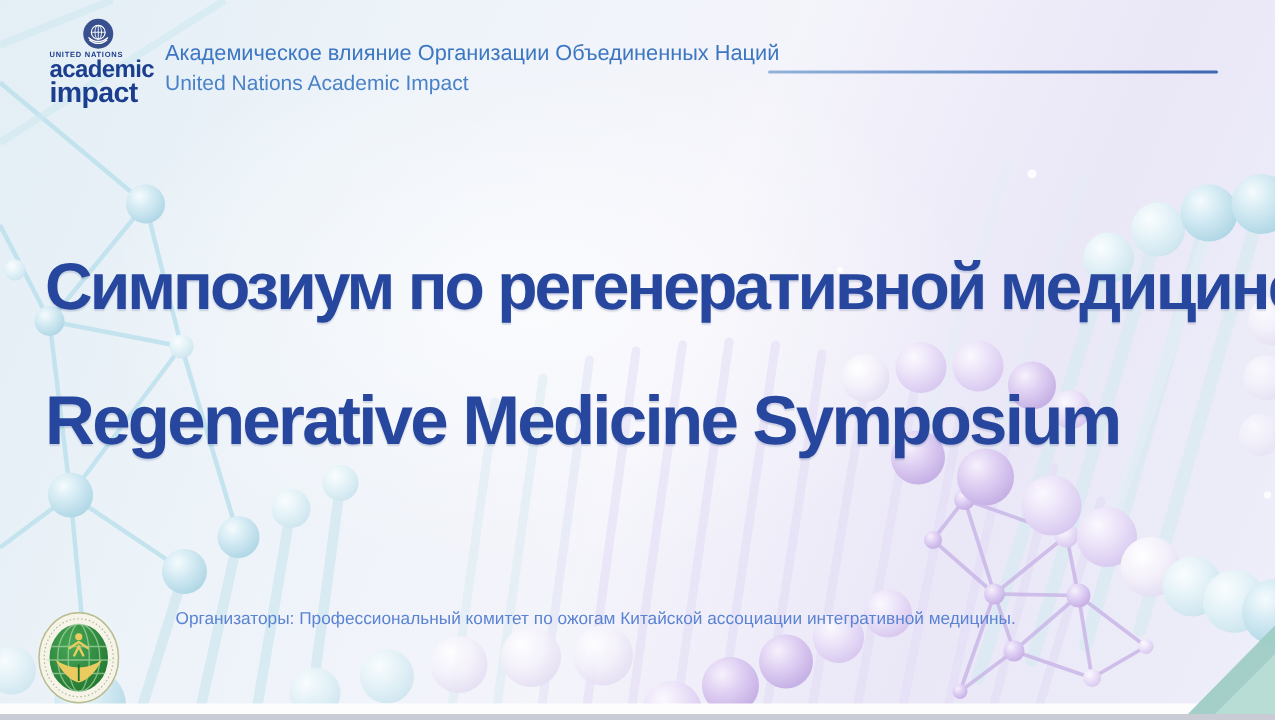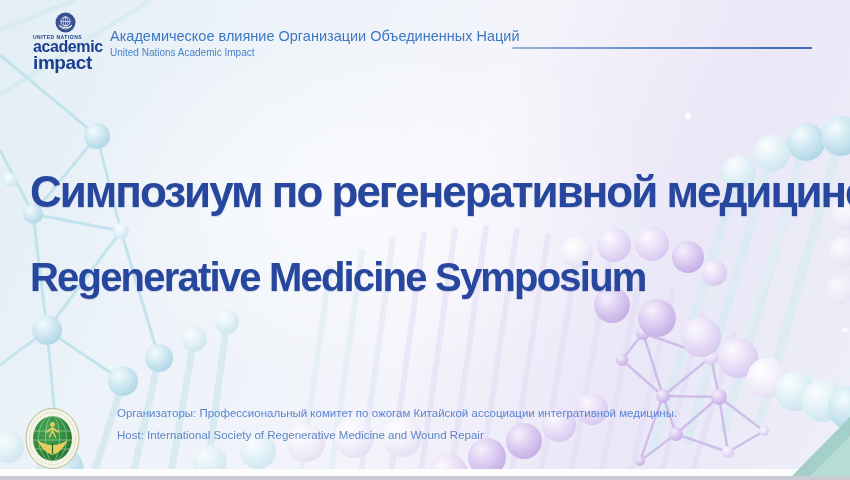--- a/index.html
+++ b/index.html
@@ -17,29 +17,29 @@
   .layer { position:absolute; z-index:3; }
 
   
   .un-emblem { left:55px; top:12px; width:21px; height:21px; }
   .unai-logo { left:33px; top:35px; color:#1c3e8e; }
   .logo-small { font-size:5px; font-weight:bold; letter-spacing:.5px; line-height:5px; text-transform:uppercase; }
   .logo-academic { font-size:16px; font-weight:bold; line-height:14px; letter-spacing:-.4px; }
   .logo-impact  { font-size:19px; font-weight:bold; line-height:17px; letter-spacing:-.4px; }
   .org-names { left:110px; top:28px; }
   .org-ru { font-size:14.5px; color:#3d77c2; margin:0 0 3px 0; }
-  .org-en { font-size:10px; color:#4a82c8; margin:0; }
+  .org-en { font-size:14px; color:#4a82c8; margin:0; }
   .header-rule { left:512px; top:47px; width:300px; height:2px;
     background:linear-gradient(90deg,#93b3da 0%,#5c88c6 55%,#3c67b2 100%); border-radius:1px; }
 
   
   .title-ru { left:30px; top:170px; margin:0; font-size:44px; font-weight:bold;
     letter-spacing:-2px; line-height:1; color:#27479e; white-space:nowrap;
     text-shadow:0 1px 1px rgba(30,50,110,.18); }
-  .title-en { left:30px; top:257px; margin:0; font-size:40px; font-weight:bold;
+  .title-en { left:30px; top:257px; margin:0; font-size:46px; font-weight:bold;
     letter-spacing:-1.8px; line-height:1; color:#27479e; white-space:nowrap;
     text-shadow:0 1px 1px rgba(30,50,110,.18); }
 
   
   .society-emblem { left:25px; top:407px; width:55px; height:64px; }
   .footer-text { left:85px; top:406px;margin-left:32px; }
   .footer-text p { margin:0; font-size:11.5px; line-height:15px; color:#5b83d3; }
   .footer-text .host { margin-top:7px; color:#5e86c4; }
 </style>
 </head>
@@ -270,16 +270,15 @@
         <path d="M21.5,25 L27.5,21 L33.5,25" fill="none" stroke-width="1.6" stroke-linecap="round"></path>
         <path d="M24.5,30 L27.5,24 L30.5,30" fill="none" stroke-width="1.6" stroke-linecap="round"></path>
       </g>
       <path d="M12,33 Q27.5,43 43,33 Q36,46 27.5,48 Q19,46 12,33 Z" fill="#e9cb5f" stroke="none"></path>
       <path d="M27.5,36 L27.5,47" stroke="#1b6f2a" stroke-width="1.2"></path>
     </svg>
   </div>
 
   <div class="layer footer-text">
     <p>Организаторы: Профессиональный комитет по ожогам Китайской ассоциации интегративной медицины.</p>
-    <p class="host">Host: International Society of Regenerative Medicine and Wound Repair</p>
   </div>
 
 </div>
 
 </body></html>

